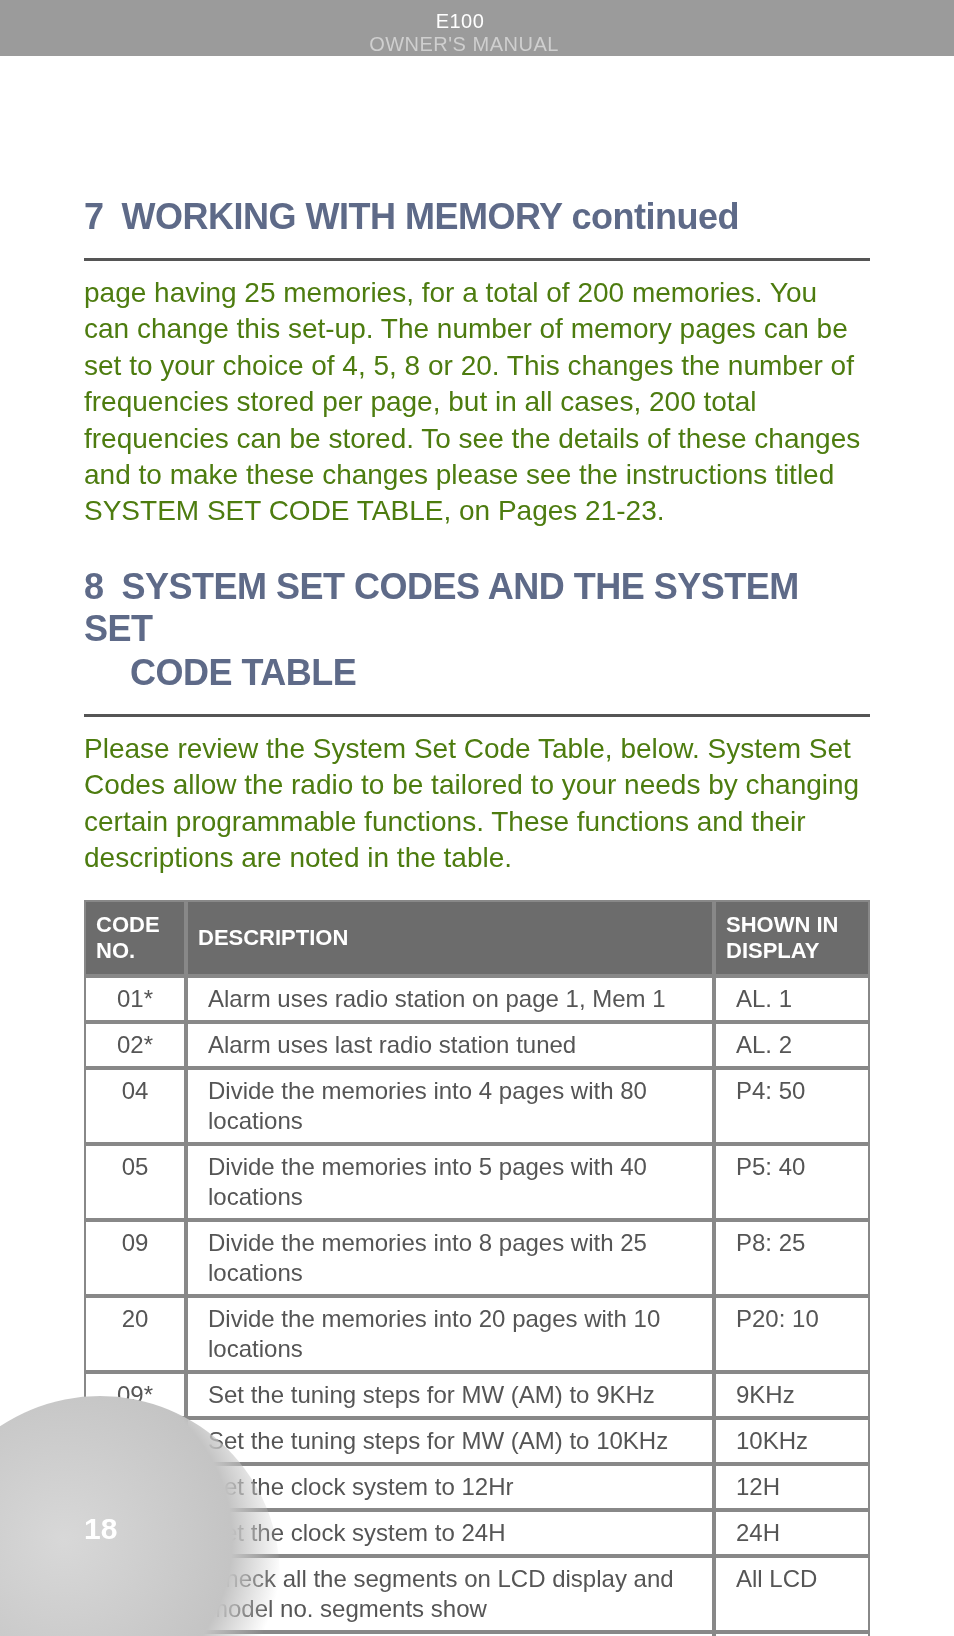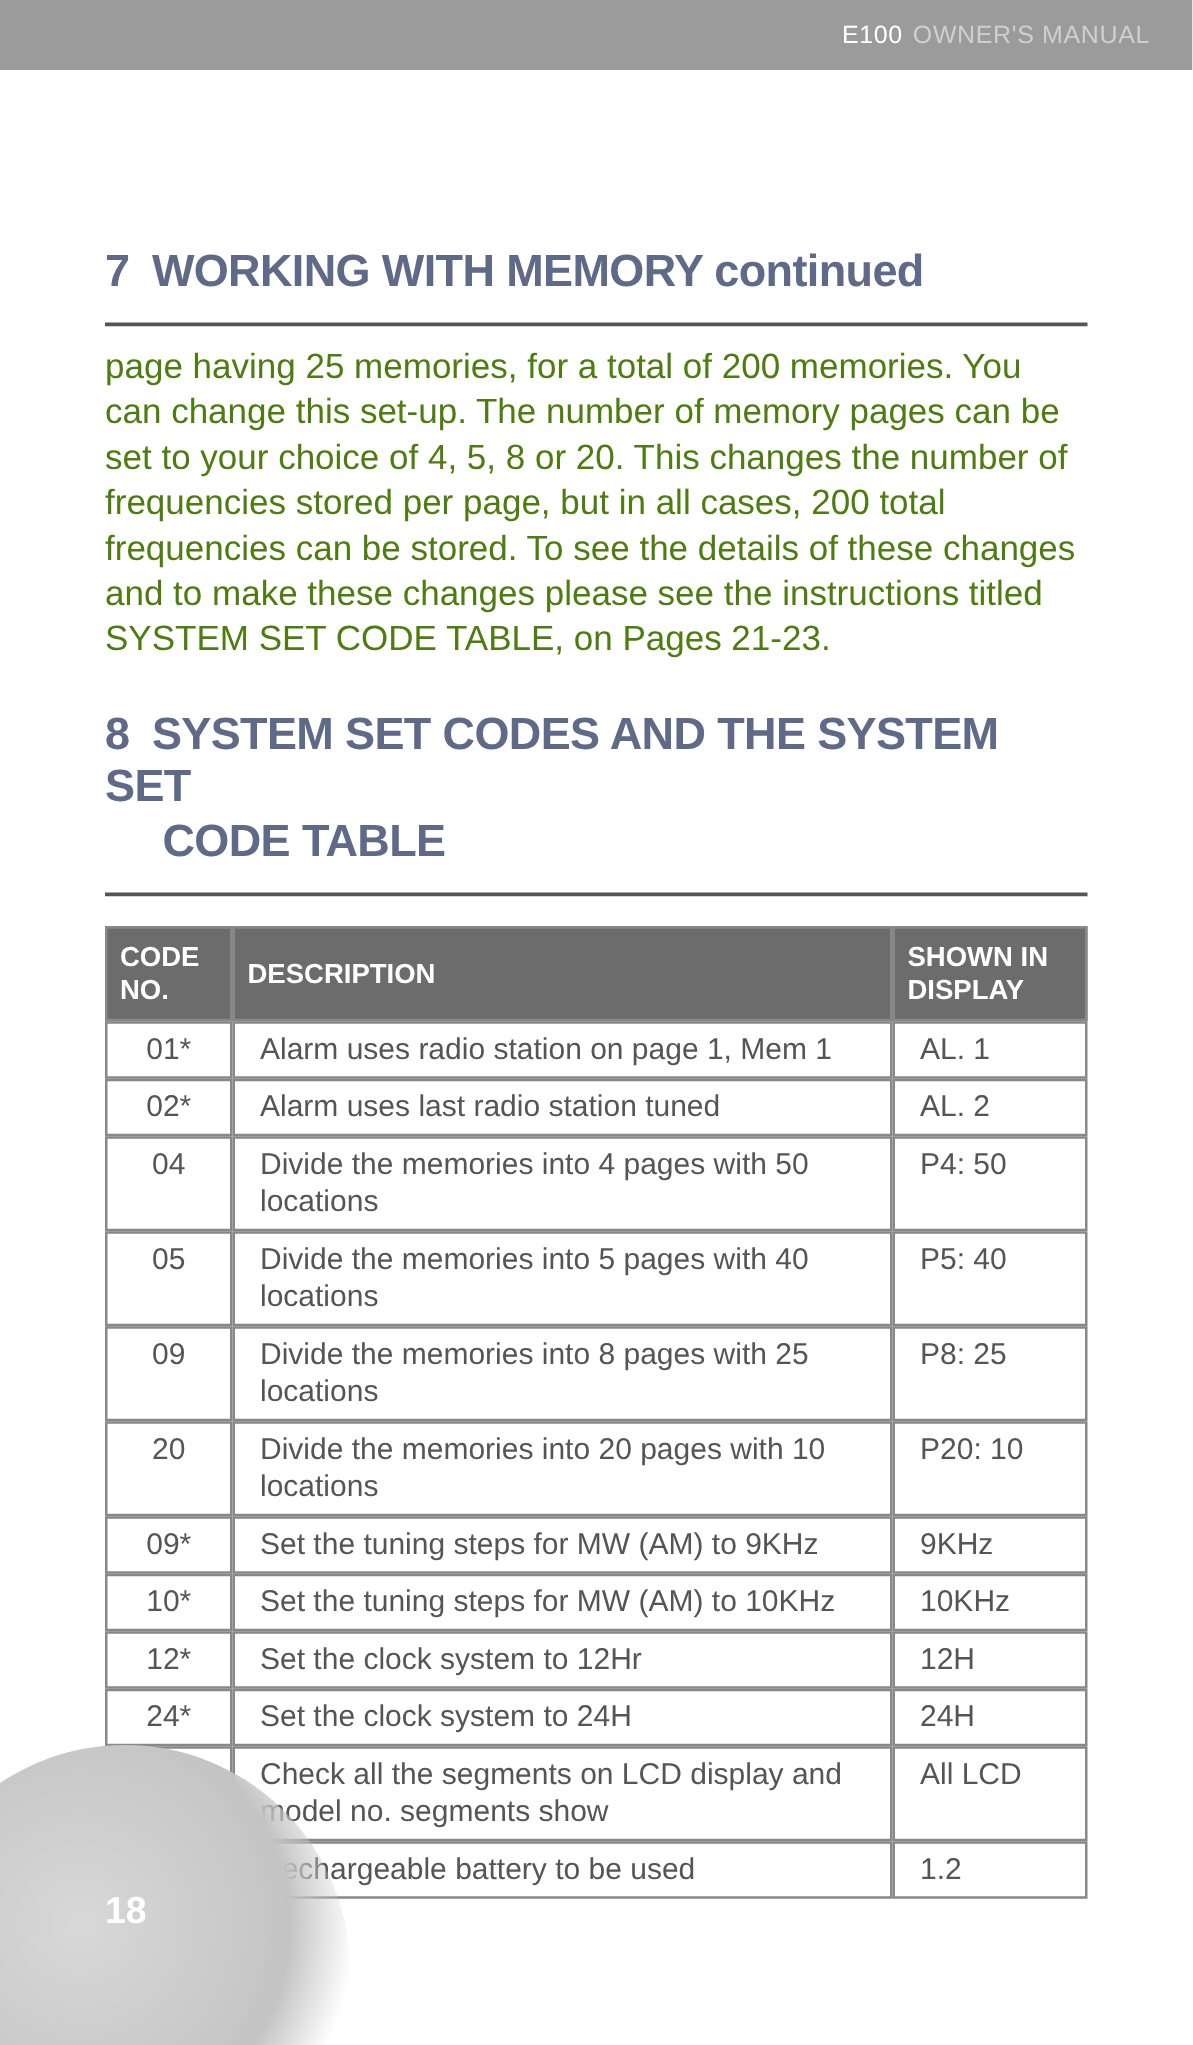--- a/index.html
+++ b/index.html
@@ -13,20 +13,21 @@
   }
   .top-bar {
     height: 56px;
     background: #9b9b9b;
     display: flex;
     align-items: center;
     justify-content: flex-end;
     padding-right: 34px;
     font-size: 20px;
     letter-spacing: 0.5px;
+    flex-direction: column;
   }
   .top-bar .prod { color: #fff; font-weight: 400; }
   .top-bar .man { color: #cfcfcf; font-weight: 300; margin-left: 8px; }
 
   .content {
     padding: 0 84px;
   }
 
   h2.section-title {
     font-family: Arial, sans-serif;
@@ -117,20 +118,21 @@
     <span class="num">7</span>
     <span>WORKING WITH MEMORY continued</span>
   </h2>
   <p class="body">page having 25 memories, for a total of 200 memories. You can change this set-up. The number of memory pages can be set to your choice of 4, 5, 8 or 20. This changes the number of frequencies stored per page, but in all cases, 200 total frequencies can be stored. To see the details of these changes and to make these changes please see the instructions titled SYSTEM SET CODE TABLE, on Pages 21-23.</p>
 
   <h2 class="section-title second">
     <span class="num">8</span>
     <span>SYSTEM SET CODES AND THE SYSTEM SET</span>
     <span class="indent-line">CODE TABLE</span>
   </h2>
+  <p class="body">Please review the System Set Code Table, below. System Set Codes allow the radio to be tailored to your needs by changing certain programmable functions. These functions and their descriptions are noted in the table.</p>
 
   <table class="codes">
     <thead>
       <tr>
         <th>CODE NO.</th>
         <th>DESCRIPTION</th>
         <th>SHOWN IN DISPLAY</th>
       </tr>
     </thead>
     <tbody id="table-body">
@@ -139,21 +141,21 @@
           <td>Alarm uses radio station on page 1, Mem 1</td>
           <td>AL. 1</td>
         </tr>
         <tr>
           <td>02*</td>
           <td>Alarm uses last radio station tuned</td>
           <td>AL. 2</td>
         </tr>
         <tr>
           <td>04</td>
-          <td>Divide the memories into 4 pages with 50 locations</td>
+          <td>Divide the memories into 4 pages with 80 locations</td>
           <td>P4: 50</td>
         </tr>
         <tr>
           <td>05</td>
           <td>Divide the memories into 5 pages with 40 locations</td>
           <td>P5: 40</td>
         </tr>
         <tr>
           <td>09</td>
           <td>Divide the memories into 8 pages with 25 locations</td>

